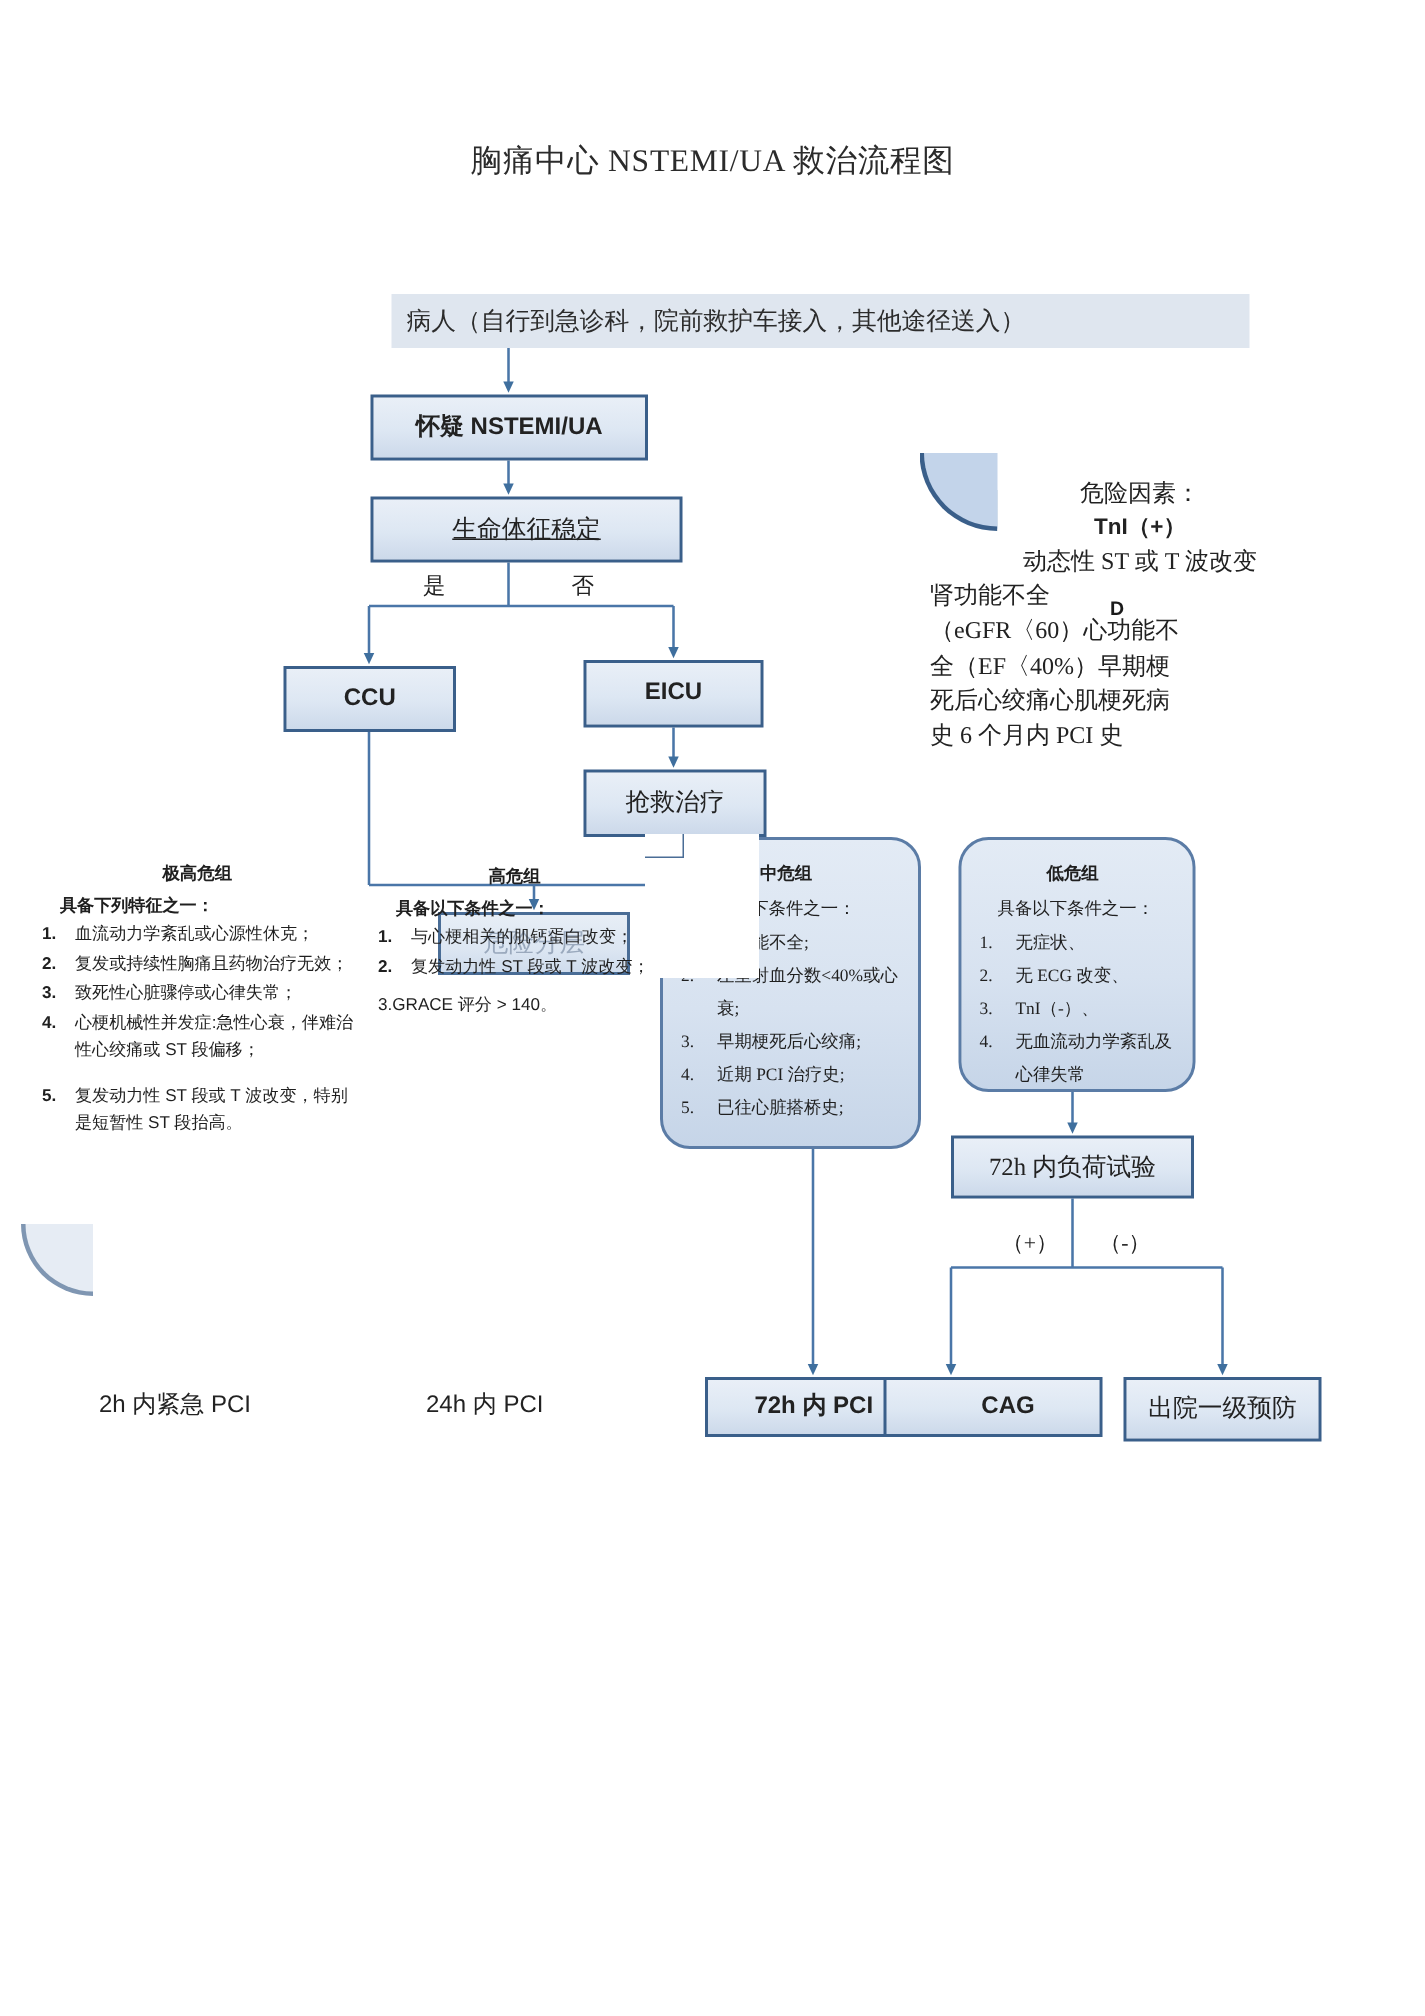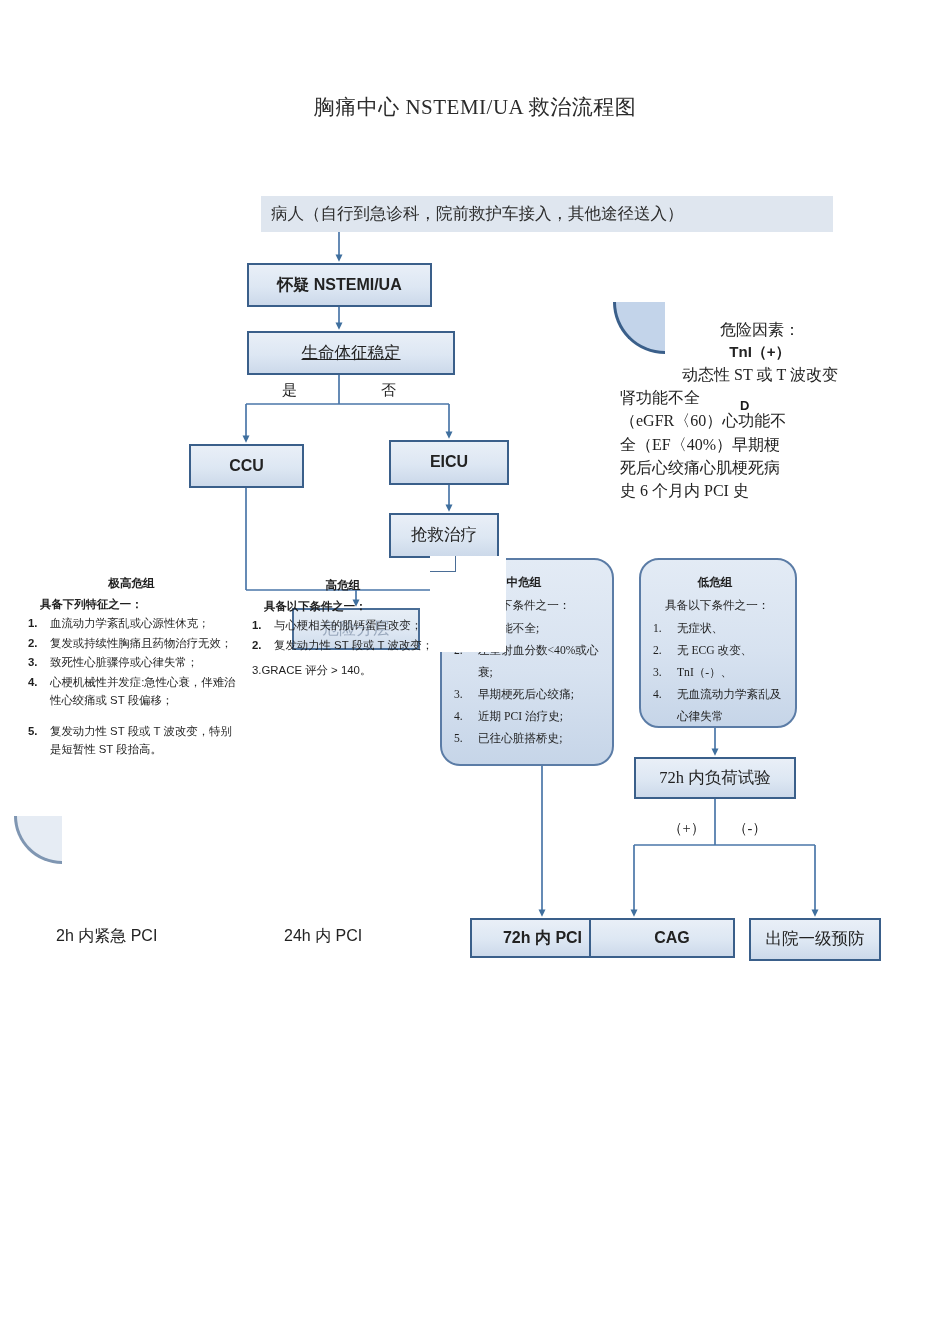--- a/index.html
+++ b/index.html
@@ -34,21 +34,21 @@
     text-align:center; line-height:1.15;
     font-family:"Liberation Serif","DejaVu Serif",serif;
     font-size:16.5px; color:#222;
   }
   .box.sans { font-family:"Liberation Sans","DejaVu Sans",sans-serif; font-weight:600; font-size:16px; }
 
   #box-suspect   { left:247px; top:263px;  width:185px; height:44px; }
   #box-vitals    { left:247px; top:331px;  width:208px; height:44px;text-decoration:underline; }
   #box-ccu       { left:189px; top:444px;  width:115px; height:44px; }
   #box-eicu      { left:389px; top:440px;  width:120px; height:45px; }
-  #box-rescue    { left:389px; top:513px;  width:110px; height:45px; }
+  #box-rescue    { left:389px; top:513px;  width:122px; height:45px; }
   #box-strat     { left:292px; top:608px;  width:128px; height:42px;
                    border-color:#4a6d96; color:#9aa9bd; font-size:17px;
                    background:linear-gradient(180deg,#e7eef6 0%,#dce6f2 60%,#cfdcec 100%); }
   #box-stress    { left:634px; top:757px;  width:162px; height:42px; }
   #box-pci72     { left:470px; top:918px;  width:145px; height:40px; }
   #box-cag       { left:589px; top:918px;  width:146px; height:40px;padding-left:20px; }
   #box-discharge { left:749px; top:918px;  width:132px; height:43px; }
 
   
   .panel { position:absolute; font-size:11.4px; line-height:1.62; color:#1f1f1f; }
@@ -117,21 +117,21 @@
 
   
   .lbl {
     position:absolute; font-family:"Liberation Serif","DejaVu Serif",serif;
     font-size:15px; color:#222;
   }
   #lbl-yes { left:282px; top:381px; }
   #lbl-no  { left:381px; top:381px; }
   #lbl-pos { left:668px; top:819px; font-size:14.5px; }
   #lbl-neg { left:733px; top:819px; font-size:14.5px; }
-  #lbl-pci2h  { left:56px;  top:926px; font-size:16px;
+  #lbl-pci2h  { left:66px;  top:926px; font-size:16px;
                 font-family:"Liberation Sans","DejaVu Sans",sans-serif; }
   #lbl-pci24h { left:284px; top:926px; font-size:16px;
                 font-family:"Liberation Sans","DejaVu Sans",sans-serif; }
 
   
   #wires { position:absolute; left:0; top:0; width:950px; height:1344px; pointer-events:none; }
 </style>
 </head>
 <body>
 

